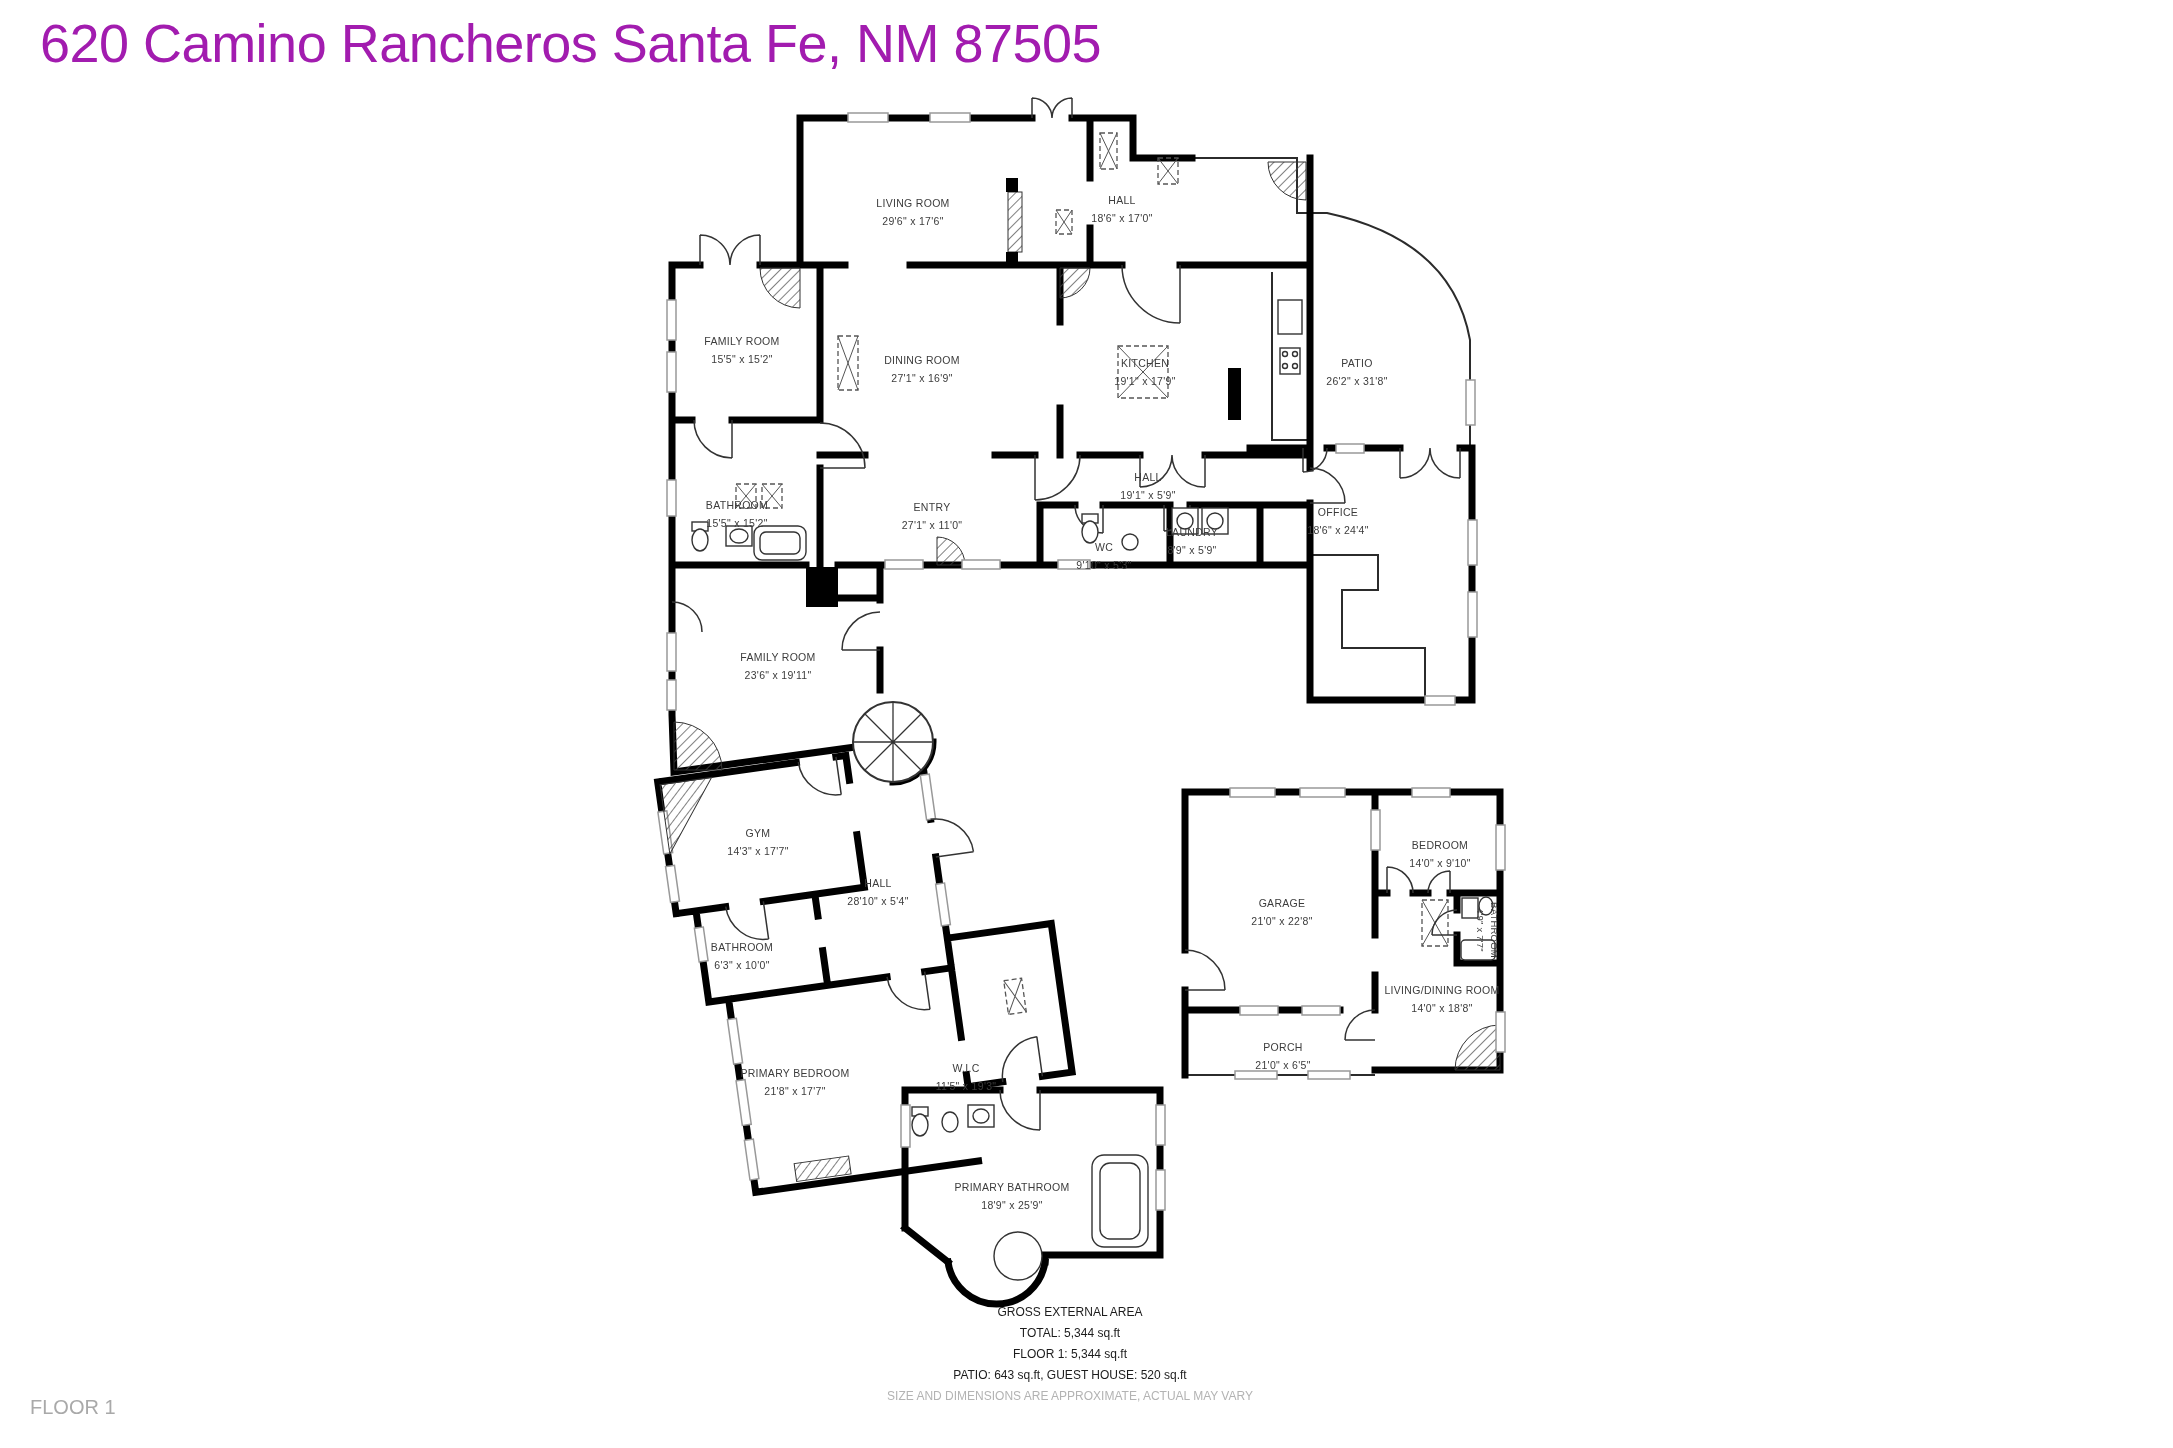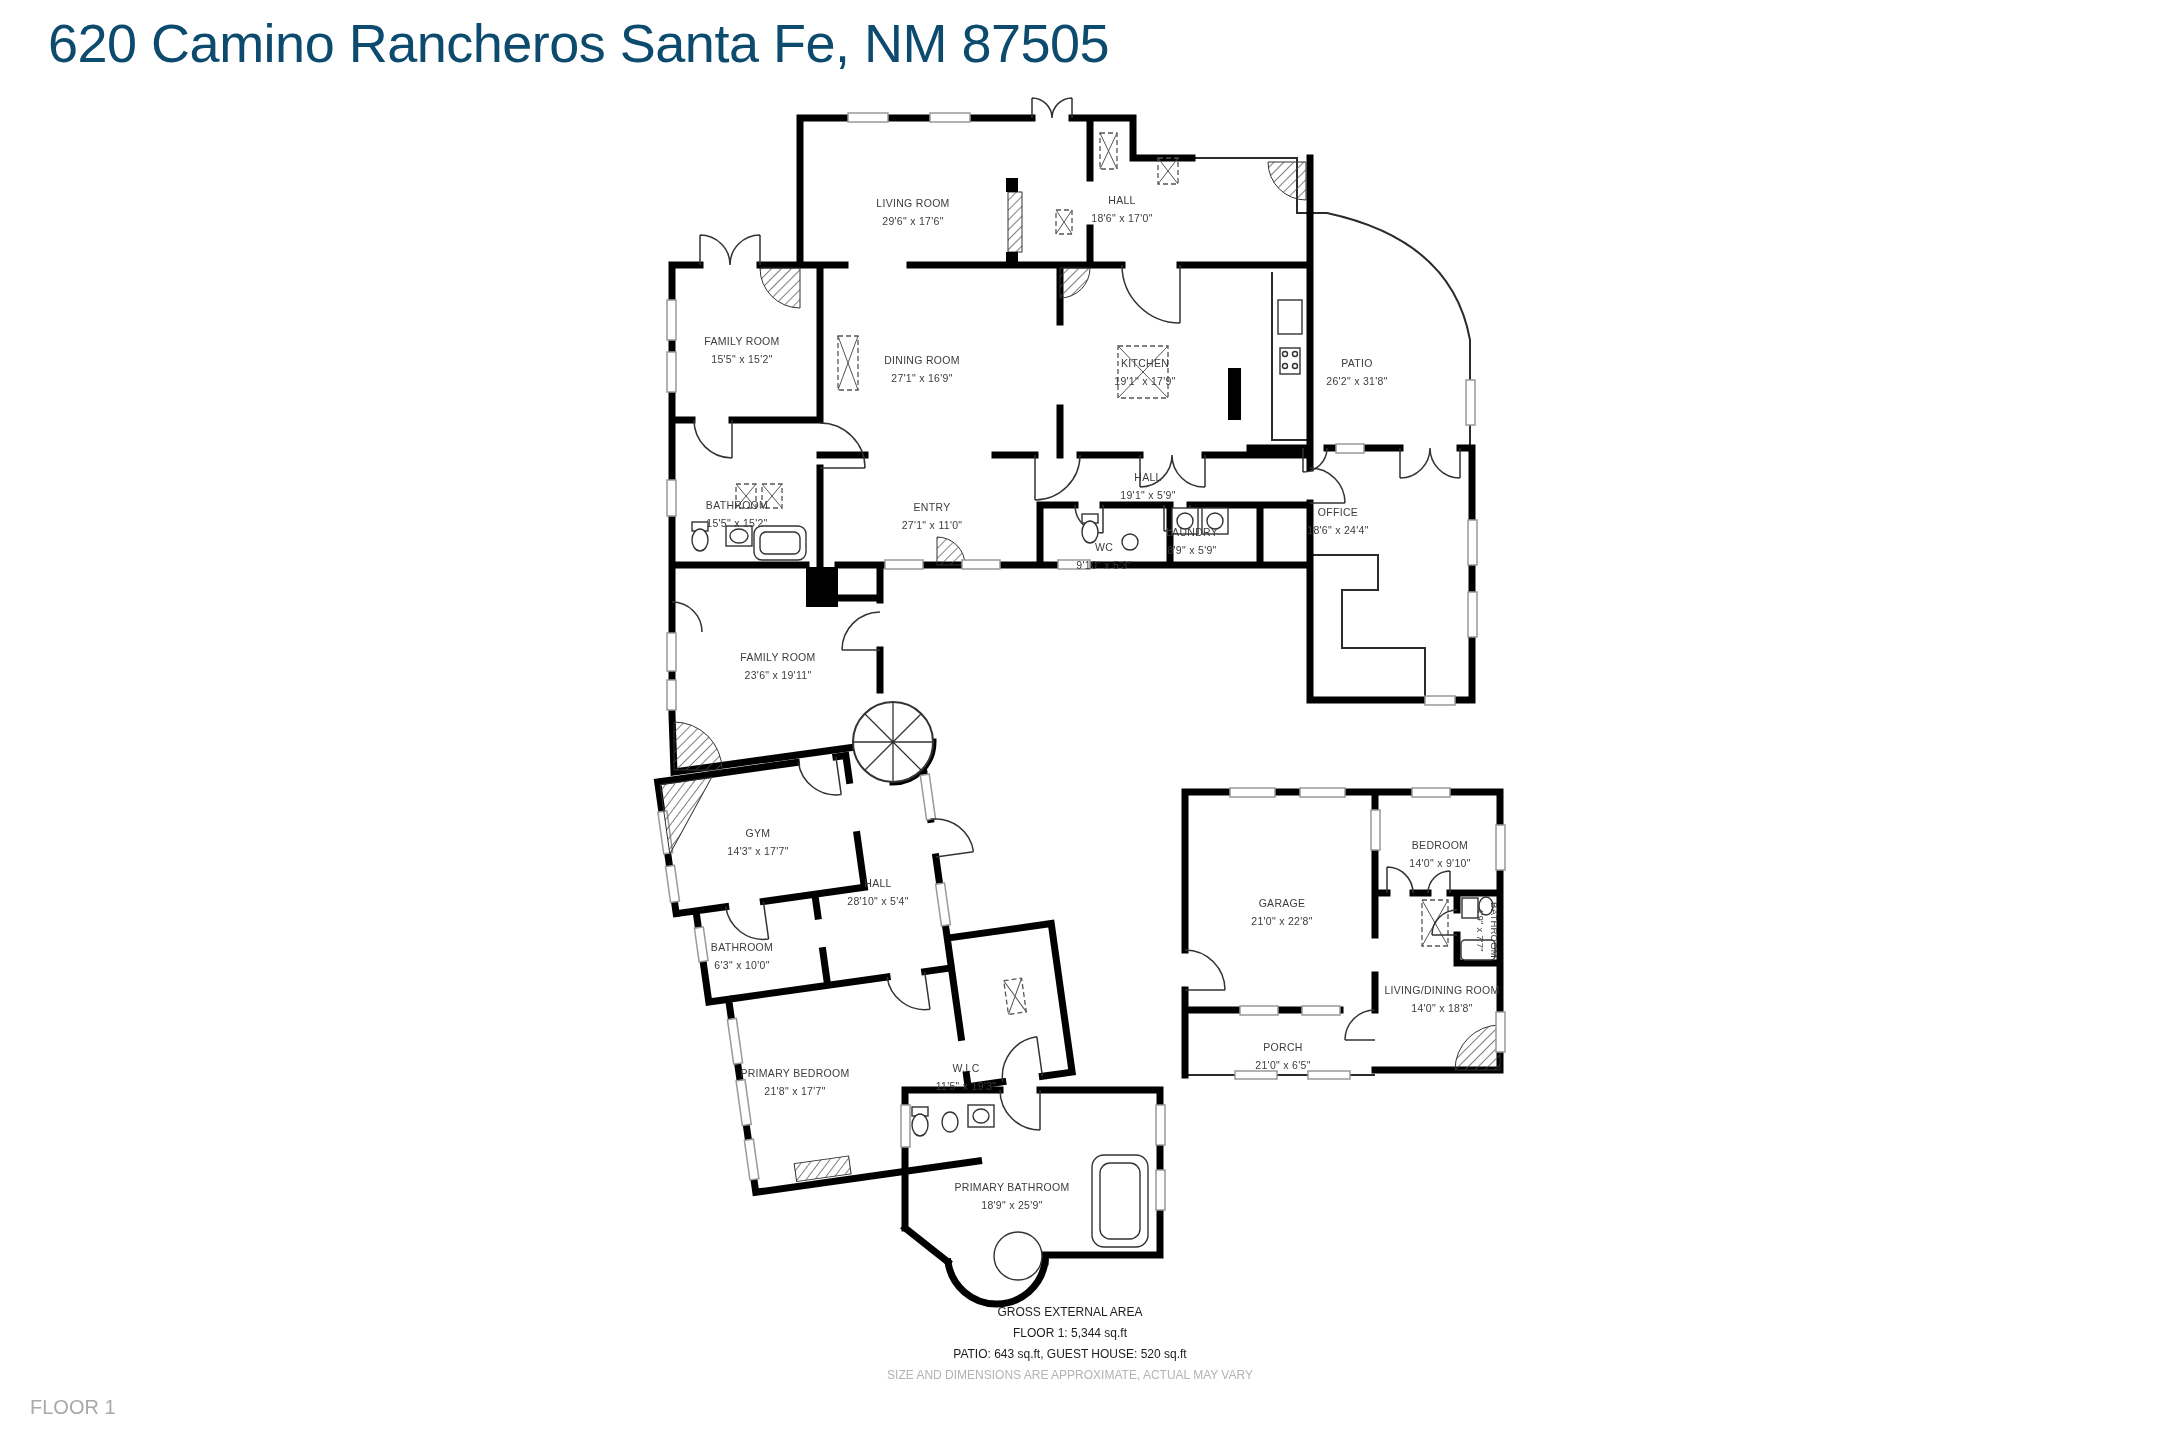--- a/index.html
+++ b/index.html
@@ -1,18 +1,18 @@
 <!DOCTYPE html>
 <html><head>
 <meta charset="utf-8">
 <style>
   html,body{margin:0;padding:0;background:#fff;}
   .canvas{position:relative;width:2173px;height:1448px;background:#ffffff;overflow:hidden;
           font-family:"Liberation Sans",sans-serif;}
-  .page-title{position:absolute;left:48px;top:12px;font-size:54px;color:#0c4a6e;
+  .page-title{position:absolute;left:40px;top:12px;font-size:54px;color:#a21caf;
               letter-spacing:-0.5px;white-space:nowrap;}
   .summary{position:absolute;left:470px;top:1302px;width:1200px;text-align:center;
            color:#1c1c1c;font-size:12px;line-height:21px;}
   .summary .disclaimer{color:#b3b3b3;text-align:center;}
   .floor-label{position:absolute;left:30px;top:1396px;font-size:20px;color:#a9a9a9;}
   svg text{font-family:"Liberation Sans",sans-serif;}
   .rlabel{font-size:10.5px;fill:#3c3c3c;text-anchor:middle;letter-spacing:.3px;}
   .rlabel-sm{font-size:9.5px;fill:#3c3c3c;text-anchor:middle;letter-spacing:.2px;}
 </style>
 </head>
@@ -315,20 +315,21 @@
       <text class="rlabel" x="1283" y="1069">21'0" x 6'5"</text>
       <g transform="rotate(90 1488 930)">
         <text class="rlabel-sm" x="1488" y="927">BATHROOM</text>
         <text class="rlabel-sm" x="1488" y="941">4'9" x 7'7"</text>
       </g>
     </g>
   </svg>
 
   <div class="summary">
     <div>GROSS EXTERNAL AREA</div>
+    <div>TOTAL: 5,344 sq.ft</div>
     <div>FLOOR 1: 5,344 sq.ft</div>
     <div>PATIO: 643 sq.ft, GUEST HOUSE: 520 sq.ft</div>
     <div class="disclaimer">SIZE AND DIMENSIONS ARE APPROXIMATE, ACTUAL MAY VARY</div>
   </div>
 
   <div class="floor-label">FLOOR 1</div>
 
 </div>
 
 </body></html>

